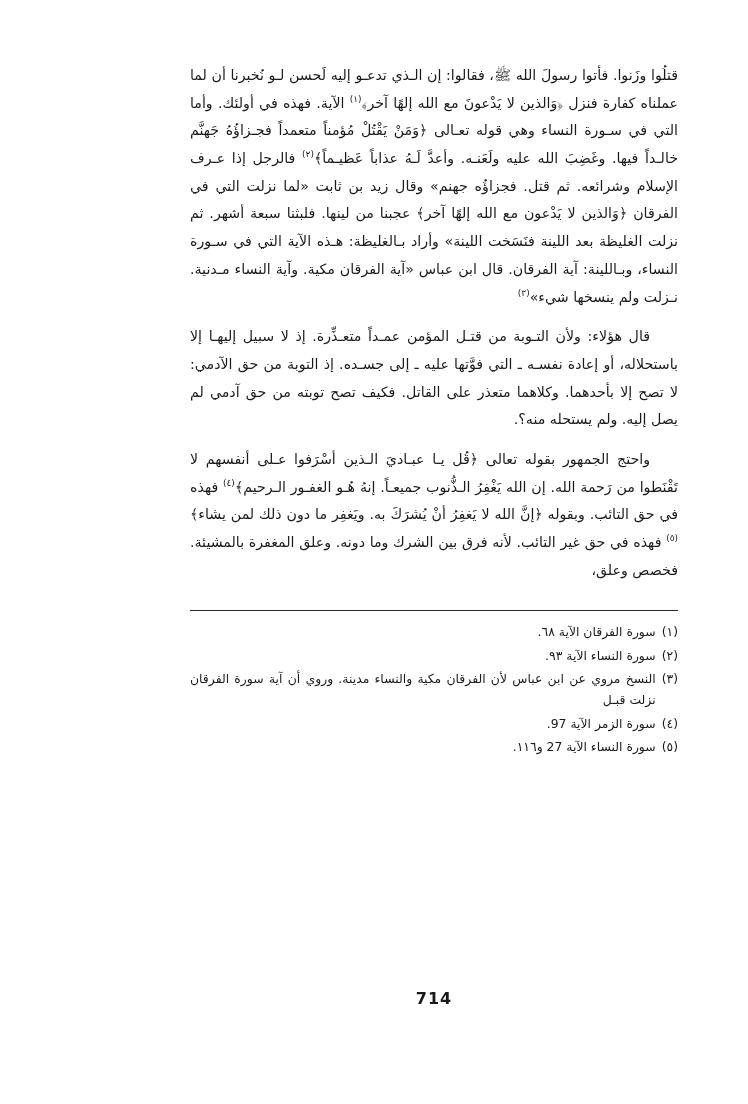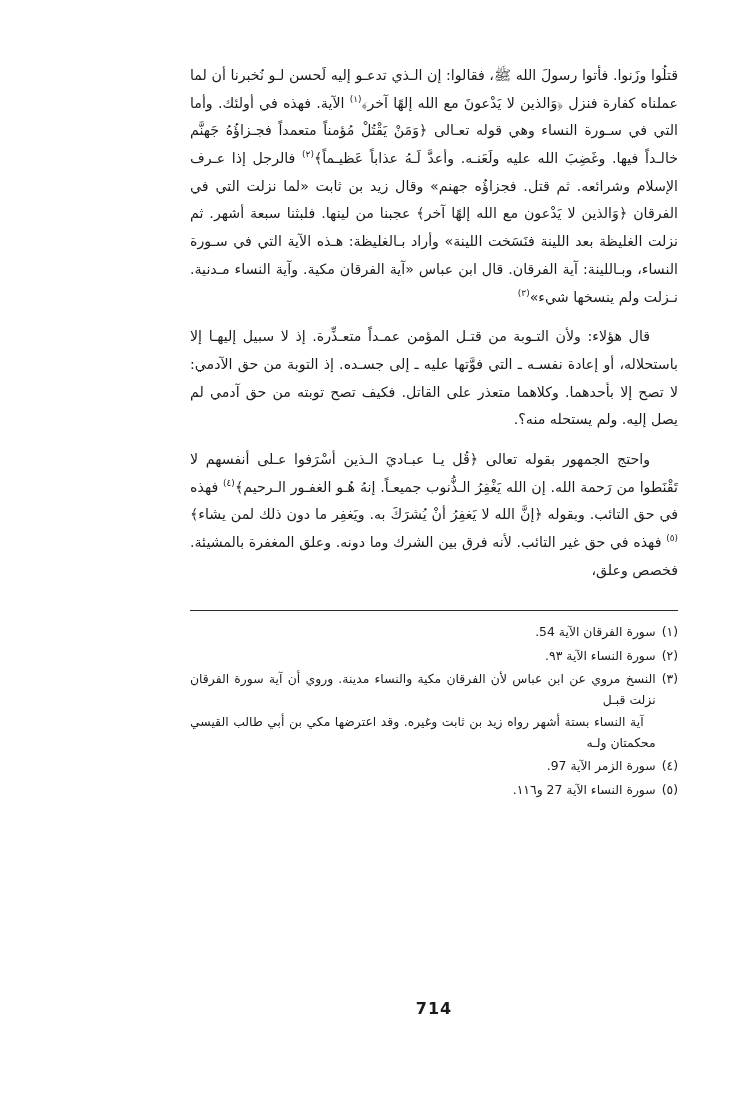--- a/index.html
+++ b/index.html
@@ -12,21 +12,21 @@
     height: 1104px;
     font-family: "DejaVu Sans", "Liberation Sans", sans-serif;
     color: #1a1a1a;
     position: relative;
     overflow: hidden;
   }
   .page {
     width: 616px;
     height: 1104px;
     box-sizing: border-box;
-    padding: 62px 70px 30px 58px;
+    padding: 62px 70px 40px 58px;
     position: relative;
     display: flex;
     flex-direction: column;
   }
   .body-text {
     font-size: 14.2px;
     line-height: 1.95;
     text-align: justify;
     text-justify: inter-word;
     direction: rtl;
@@ -91,31 +91,30 @@
     <p class="para first">قتلُوا وزَنوا.  فأتوا رسولَ الله ﷺ، فقالوا: إن الـذي تدعـو إليه لَحسن لـو نُخبرنا أن لما عملناه كفارة فنزل ﴿وَالذين لا يَدْعونَ مع الله إلهًا آخر﴾<sup class="fn">(١)</sup> الآية.  فهذه في أولئك.  وأما التي في سـورة النساء وهي قوله تعـالى ﴿وَمَنْ يَقْتُلْ مُؤمناً متعمداً فجـزاؤُهُ جَهنَّم خالـداً فيها.  وغَضِبَ الله عليه ولَعَنـه.  وأعدَّ لَـهُ عذاباً عَظيـماً﴾<sup class="fn">(٢)</sup> فالرجل إذا عـرف الإسلام وشرائعه.  ثم قتل.  فجزاؤُه جهنم» وقال زيد بن ثابت «لما نزلت التي في الفرقان ﴿وَالذين لا يَدْعون مع الله إلهًا آخر﴾ عجبنا من لينها.  فلبثنا سبعة أشهر.  ثم نزلت الغليظة بعد اللينة فنَسَخت اللينة» وأراد بـالغليظة: هـذه الآية التي في سـورة النساء، وبـاللينة: آية الفرقان.  قال ابن عباس «آية الفرقان مكية.  وآية النساء مـدنية.  نـزلت ولم ينسخها شيء»<sup class="fn">(٣)</sup></p>
     <p class="para">قال هؤلاء: ولأن التـوبة من قتـل المؤمن عمـداً متعـذِّرة.  إذ لا سبيل إليهـا إلا باستحلاله، أو إعادة نفسـه ـ التي فوَّتها عليه ـ إلى جسـده.  إذ التوبة من حق الآدمي: لا تصح إلا بأحدهما.  وكلاهما متعذر على القاتل.  فكيف تصح توبته من حق آدمي لم يصل إليه.  ولم يستحله منه؟.</p>
     <p class="para">واحتج الجمهور بقوله تعالى ﴿قُل يـا عبـاديَ الـذين أسْرَفوا عـلى أنفسهم لا تَقْنَطوا من رَحمة الله.  إن الله يَغْفِرُ الـذُّنوب جميعـاً.  إنهُ هُـو الغفـور الـرحيم﴾<sup class="fn">(٤)</sup> فهذه في حق التائب.  وبقوله ﴿إنَّ الله لا يَغفِرُ أنْ يُشرَكَ به.  ويَغفِر ما دون ذلك لمن يشاء﴾<sup class="fn">(٥)</sup> فهذه في حق غير التائب.  لأنه فرق بين الشرك وما دونه.  وعلق المغفرة بالمشيئة.  فخصص وعلق،</p>
   </div>
 
   <hr class="footnote-rule">
 
   <div class="footnotes">
     <div class="fn-row">
       <span class="fn-num">(١)</span>
-      <span class="fn-body">سورة الفرقان الآية 54.</span>
+      <span class="fn-body">سورة الفرقان الآية ٦٨.</span>
     </div>
     <div class="fn-row">
       <span class="fn-num">(٢)</span>
       <span class="fn-body">سورة النساء الآية ٩٣.</span>
     </div>
     <div class="fn-row">
       <span class="fn-num">(٣)</span>
       <span class="fn-body">
         <span>النسخ مروي عن ابن عباس لأن الفرقان مكية والنساء مدينة.  وروي أن آية سورة الفرقان نزلت قبـل</span>
-        <span class="cont">آية النساء بستة أشهر رواه زيد بن ثابت وغيره.  وقد اعترضها مكي بن أبي طالب القيسي محكمتان ولـه</span>
       </span>
     </div>
     <div class="fn-row">
       <span class="fn-num">(٤)</span>
       <span class="fn-body">سورة الزمر الآية 97.</span>
     </div>
     <div class="fn-row">
       <span class="fn-num">(٥)</span>
       <span class="fn-body">سورة النساء الآية 27 و١١٦.</span>
     </div>

